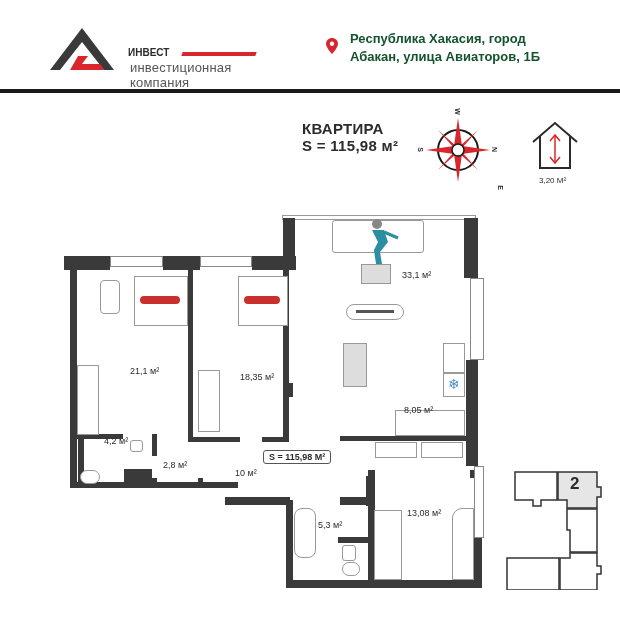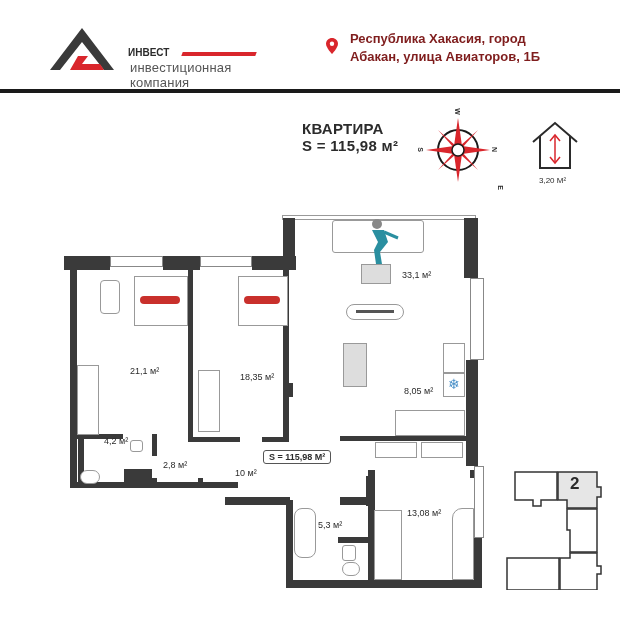--- a/index.html
+++ b/index.html
@@ -2,21 +2,21 @@
 <html><head>
 <meta charset="utf-8">
 <style>
   html,body{margin:0;padding:0;background:#fff;}
   body{width:620px;height:620px;position:relative;overflow:hidden;font-family:"Liberation Sans",sans-serif;color:#2b2b2b;}
   .abs{position:absolute;}
   .logo-title{font-weight:700;font-size:19px;letter-spacing:0.2px;color:#2b2b2b;}
   .logo-title .light{font-weight:400;}
   .logo-sub{font-weight:700;font-size:10px;color:#2b2b2b;}
   .logo-tag{font-size:13px;color:#555;letter-spacing:0.2px;}
-  .addr{font-weight:700;font-size:13px;line-height:18px;color:#7f1d1d;}
+  .addr{font-weight:700;font-size:13px;line-height:18px;color:#14532d;}
   .divider{left:0;top:89px;width:620px;height:4px;background:#1a1a1a;}
   .apt-title{font-weight:800;font-size:15px;line-height:17px;color:#2b2b2b;letter-spacing:0.3px;}
   .area-label{font-size:9px;color:#2b2b2b;white-space:nowrap;}
   .total-badge{border:1.5px solid #555;border-radius:3px;padding:1px 5px;font-weight:700;font-size:9px;background:#fff;white-space:nowrap;}
   .wall{position:absolute;background:#3a3a3a;}
   .win{position:absolute;background:#fff;border:1px solid #888;box-sizing:border-box;}
   .furn{position:absolute;border:1px solid #999;box-sizing:border-box;background:#fff;}
   .ceiling{font-size:8px;color:#2b2b2b;}
   .mini-num{font-weight:700;font-size:17px;color:#2b2b2b;}
 </style>
@@ -151,21 +151,21 @@
   <div class="furn" style="left:294px;top:508px;width:22px;height:50px;border-radius:8px;"></div>
   <div class="furn" style="left:342px;top:545px;width:14px;height:16px;border-radius:3px;"></div>
   <div class="furn" style="left:342px;top:562px;width:18px;height:14px;border-radius:7px;"></div>
 
   <div class="furn" style="left:374px;top:510px;width:28px;height:70px;"></div>
   <div class="furn" style="left:452px;top:508px;width:22px;height:72px;border-radius:10px 0 0 0;"></div>
 
   <div class="abs area-label" style="left:402px;top:270px;">33,1 м²</div>
   <div class="abs area-label" style="left:130px;top:366px;">21,1 м²</div>
   <div class="abs area-label" style="left:240px;top:372px;">18,35 м²</div>
-  <div class="abs area-label" style="left:404px;top:386px;">8,05 м²</div>
+  <div class="abs area-label" style="left:404px;top:405px;">8,05 м²</div>
   <div class="abs area-label" style="left:407px;top:508px;">13,08 м²</div>
   <div class="abs area-label" style="left:235px;top:468px;">10 м²</div>
   <div class="abs area-label" style="left:104px;top:436px;">4,2 м²</div>
   <div class="abs area-label" style="left:163px;top:460px;">2,8 м²</div>
   <div class="abs area-label" style="left:318px;top:520px;">5,3 м²</div>
 
   <div class="abs total-badge" style="left:263px;top:450px;">S = 115,98 М²</div>
 </div>
 
 <svg class="abs" style="left:505px;top:462px;" width="100" height="128" viewBox="0 0 100 128">

